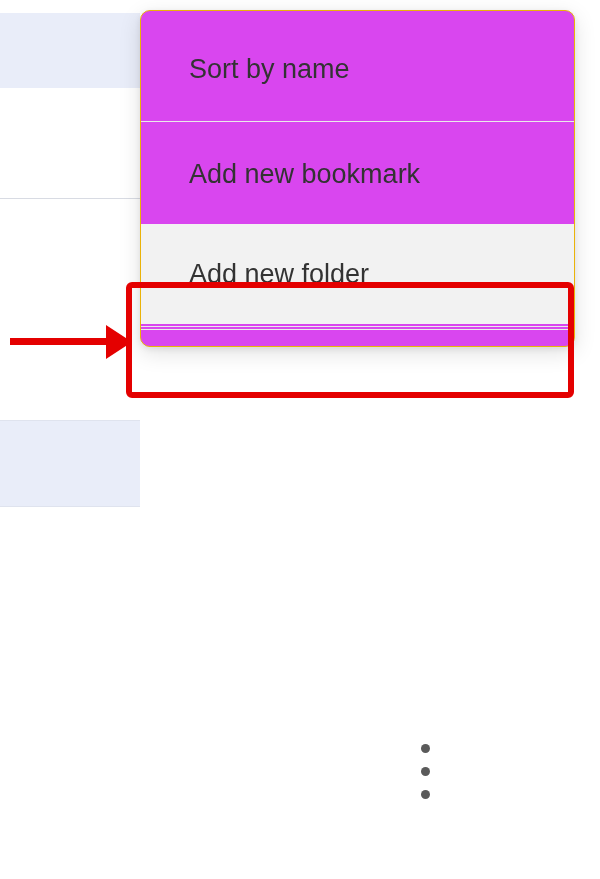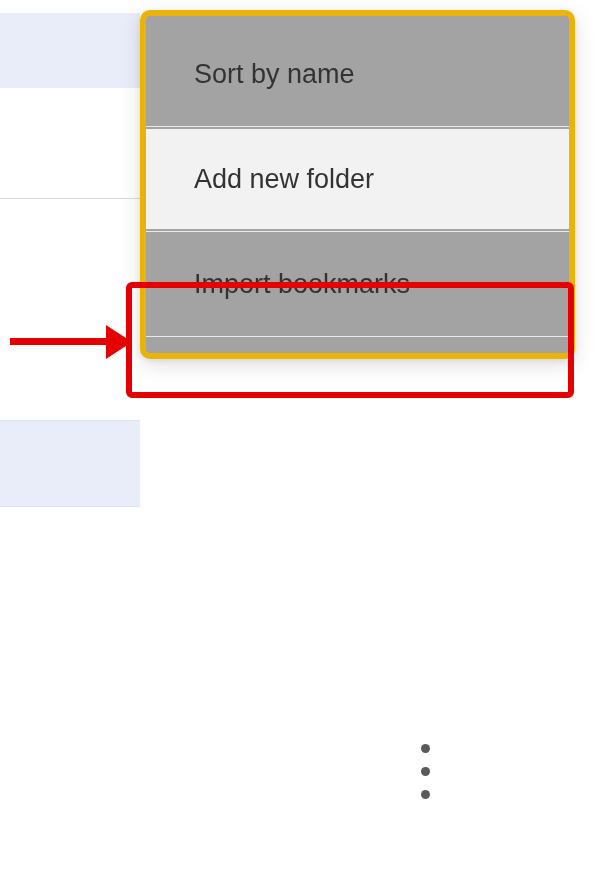--- a/index.html
+++ b/index.html
@@ -31,22 +31,22 @@
     height: 0;
     border-top: 1px solid #d8dbe3;
   }
 
   
   .menu {
     position: absolute;
     left: 140px;
     top: 10px;
     width: 435px;
-    background: #a3a3a3;
-    border: 6px solid #eab308;
+    background: #d946ef;
+    border: 1px solid #eab308;
     border-radius: 10px;
     box-shadow: 0 6px 22px rgba(0,0,0,0.12), 0 2px 6px rgba(0,0,0,0.08);
     padding: 8px 0 14px 0;
     box-sizing: border-box;
   }
 
   .menu-item {
     height: 100px;
     display: flex;
     align-items: center;
@@ -137,30 +137,30 @@
 <div class="bg-band mid"></div>
 
 <div class="menu">
 
   <div class="menu-item">
     <span>Sort by name</span>
   </div>
 
   <div class="menu-sep"></div>
 
+  <div class="menu-item">
+    <span>Add new bookmark</span>
+  </div>
 
   <div class="menu-item hover">
     <span>Add new folder</span>
   </div>
 
   <div class="menu-sep"></div>
 
-  <div class="menu-item">
-    <span>Import bookmarks</span>
-  </div>
 
 
   <div class="menu-sep"></div>
 
 
 </div>
 
 <div class="highlight-box"></div>
 
 <div class="arrow">

